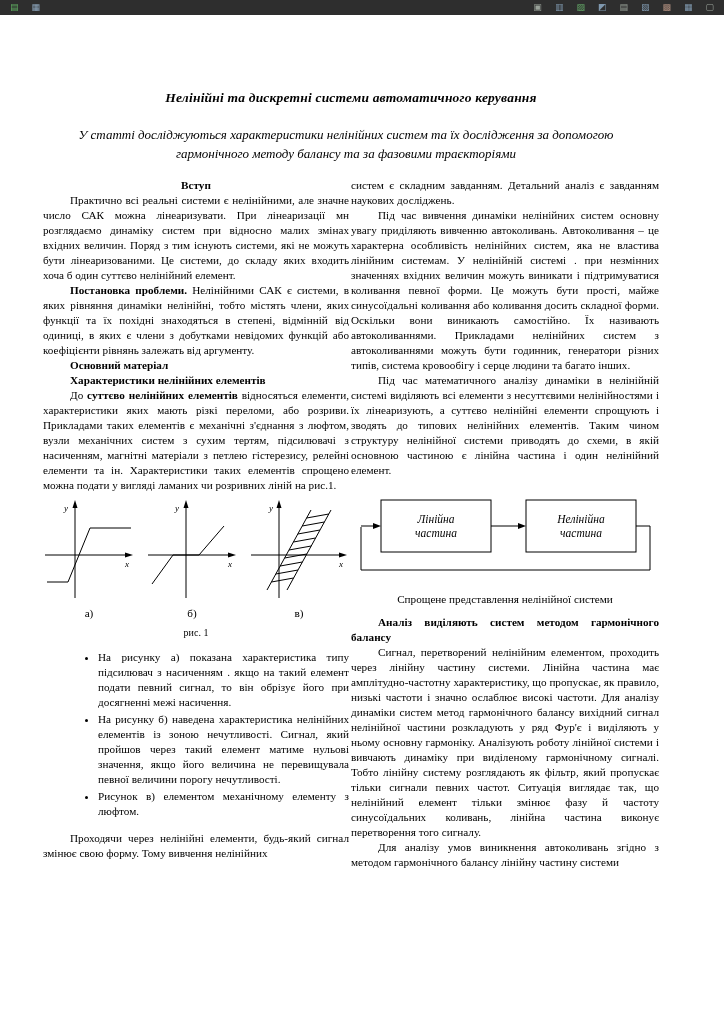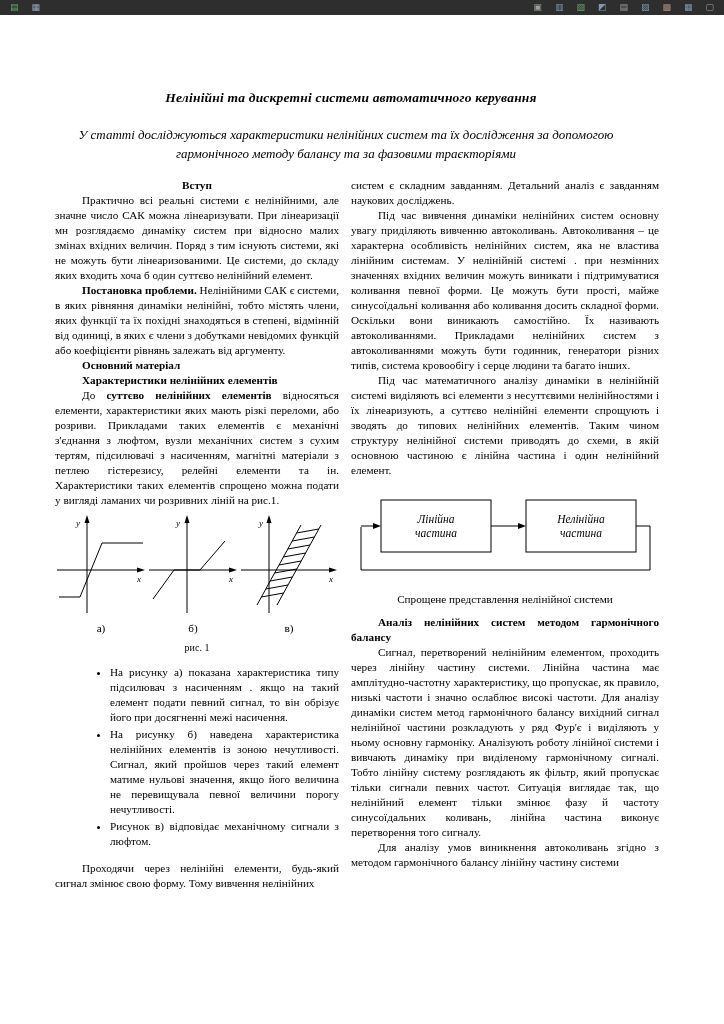--- a/index.html
+++ b/index.html
@@ -25,21 +25,21 @@
   
   .page{padding:75px 65px 0 43px;}
   .title{
     font-size:13.5px;font-weight:bold;font-style:italic;text-align:center;
     letter-spacing:.2px;
   }
   .abstract{
     font-size:13px;font-style:italic;text-align:center;
     margin:20px 36px 0 26px;line-height:1.45;
   }
-  .columns{display:flex;gap:12px;margin-top:14px;margin-left:12px;}
+  .columns{display:flex;gap:2px;margin-top:14px;}
   .col{width:310px;font-size:11.2px;line-height:15px;text-align:justify;}
   .col p{text-indent:27px;}
   .h-center{text-align:center;font-weight:bold;text-indent:0;}
   .h-ind{font-weight:bold;}
   b{font-weight:bold;}
 
   
   .figure{margin-top:5px;}
   .fig-graphs{display:flex;justify-content:space-between;align-items:flex-end;}
   .fig-item{display:flex;flex-direction:column;align-items:center;}
@@ -158,21 +158,21 @@
             <div class="fig-label">в)</div>
           </div>
 
         </div>
         <div class="fig-caption">рис. 1</div>
       </div>
 
       <ul class="bullets">
         <li>На рисунку а) показана характеристика типу підсилювач з насиченням . якщо на такий елемент подати певний сигнал, то він обрізує його при досягненні межі насичення.</li>
         <li>На рисунку б) наведена характеристика нелінійних елементів із зоною нечутливості. Сигнал, який пройшов через такий елемент матиме нульові значення, якщо його величина не перевищувала певної величини порогу нечутливості.</li>
-        <li>Рисунок в) відповідає механічному сигнали з люфтом.</li>
+        <li>Рисунок в) елементом механічному елементу з люфтом.</li>
       </ul>
 
       <p class="p-after-list">Проходячи через нелінійні елементи, будь-який сигнал змінює свою форму. Тому вивчення нелінійних</p>
     </div>
 
     <div class="col">
       <p style="text-indent:0;">систем є складним завданням. Детальний аналіз є завданням наукових досліджень.</p>
       <p>Під час вивчення динаміки нелінійних систем основну увагу приділяють вивченню автоколивань. Автоколивання – це характерна особливість нелінійних систем, яка не властива лінійним системам. У нелінійній системі . при незмінних значеннях вхідних величин можуть виникати і підтримуватися коливання певної форми. Це можуть бути прості, майже синусоїдальні коливання або коливання досить складної форми. Оскільки вони виникають самостійно. Їх називають автоколиваннями. Прикладами нелінійних систем з автоколиваннями можуть бути годинник, генератори різних типів, система кровообігу і серце людини та багато інших.</p>
       <p>Під час математичного аналізу динаміки в нелінійній системі виділяють всі елементи з несуттєвими нелінійностями і їх лінеаризують, а суттєво нелінійні елементи спрощують і зводять до типових нелінійних елементів. Таким чином структуру нелінійної системи приводять до схеми, в якій основною частиною є лінійна частина і один нелінійний елемент.</p>
 
@@ -187,19 +187,19 @@
           <polygon points="175,36 167,33 167,39"></polygon>
           <rect x="175" y="10" width="110" height="52"></rect>
           <text x="230" y="33">Нелінійна</text>
           <text x="230" y="47">частина</text>
           <line x1="285" y1="36" x2="299" y2="36"></line>
           <polyline points="299,36 299,80 10,80 10,37"></polyline>
         </svg>
         <div class="diagram-caption">Спрощене представлення нелінійної системи</div>
       </div>
 
-      <p class="h-ind h-after-diagram">Аналіз нелінійних систем методом гармонічного балансу</p>
+      <p class="h-ind h-after-diagram">Аналіз виділяють систем методом гармонічного балансу</p>
       <p>Сигнал, перетворений нелінійним елементом, проходить через лінійну частину системи. Лінійна частина має амплітудно-частотну характеристику, що пропускає, як правило, низькі частоти і значно ослаблює високі частоти. Для аналізу динаміки систем метод гармонічного балансу вихідний сигнал нелінійної частини розкладують у ряд Фур'є і виділяють у ньому основну гармоніку. Аналізують роботу лінійної системи і вивчають динаміку при виділеному гармонічному сигналі. Тобто лінійну систему розглядають як фільтр, який пропускає тільки сигнали певних частот. Ситуація виглядає так, що нелінійний елемент тільки змінює фазу й частоту синусоїдальних коливань, лінійна частина виконує перетворення того сигналу.</p>
       <p>Для аналізу умов виникнення автоколивань згідно з методом гармонічного балансу лінійну частину системи</p>
     </div>
 
   </div>
 </div>
 
 </body></html>

